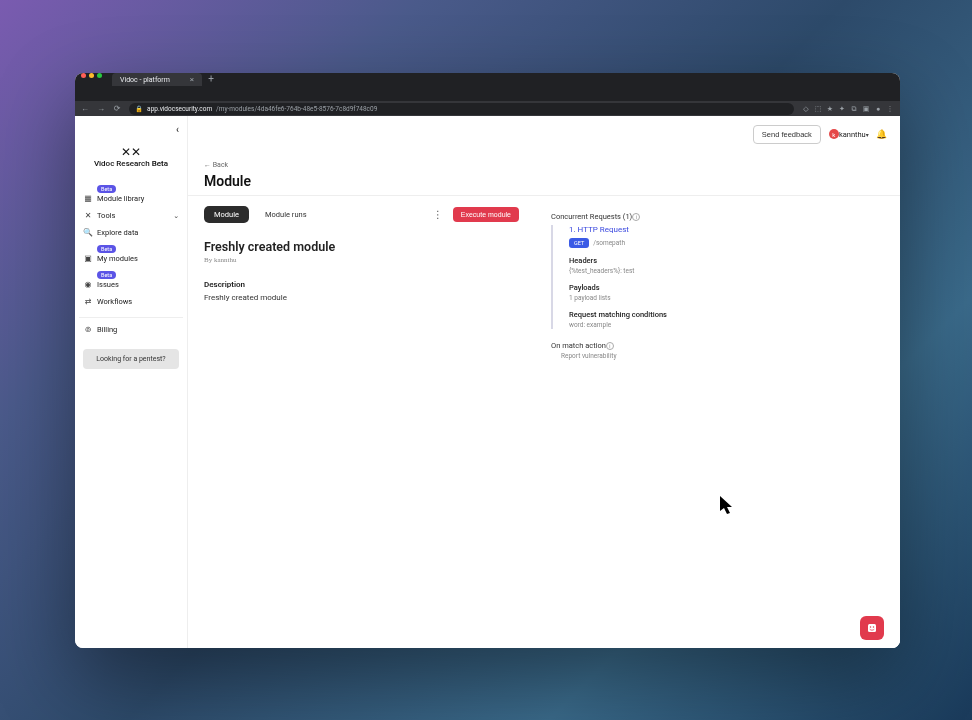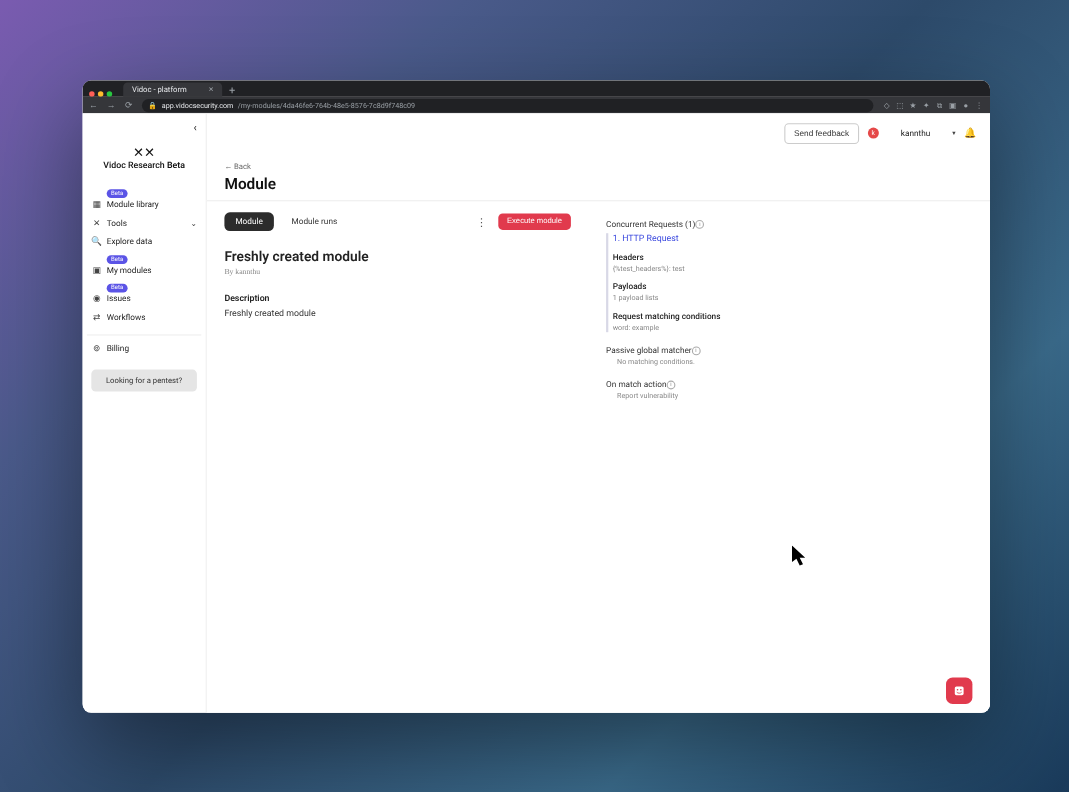--- a/index.html
+++ b/index.html
@@ -14,24 +14,24 @@
     width: 825px; height: 575px;
     background: #fff;
     border-radius: 8px;
     box-shadow: 0 30px 80px rgba(0,0,0,0.4);
     overflow: hidden;
     display: flex;
     flex-direction: column;
   }
   
   .tabbar {
-    height: 15px;
+    height: 28px;
     background: #202124;
     display: flex;
-    align-items: flex-end;
+    align-items: flex-start;
     padding: 0 6px;
   }
   .traffic { display: flex; gap: 3px; margin-right: 10px; }
   .dot { width: 5px; height: 5px; border-radius: 50%; }
   .dot.red { background: #ff5f57; }
   .dot.yellow { background: #febc2e; }
   .dot.green { background: #28c840; }
   .tab {
     background: #35363a;
     color: #e8eaed;
@@ -133,21 +133,21 @@
   .feedback-btn {
     border:1px solid #ccc;
     background:#fff;
     font-size:7.5px;
     padding:4px 8px;
     border-radius:4px;
     cursor:pointer;
     color:#333;
     margin-left:44px;
   }
-  .user-chip { display:flex; align-items:center; gap:20px; cursor:pointer; }
+  .user-chip { display:flex; align-items:center; gap:0; cursor:pointer; }
   .avatar-dot { width:10px; height:10px; border-radius:50%; background:#e54848; display:flex; align-items:center; justify-content:center; color:#fff; font-size:6px; }
   .user-name { font-size:7.5px; color:#222; }
   .user-caret { font-size:6px; color:#444; }
   .bell { font-size:9px; color:#666; cursor:pointer; }
 
   .breadcrumb { padding: 0 16px; }
   .back-link { font-size:7px; color:#666; cursor:pointer; }
   .page-title { font-size:14px; font-weight:600; color:#111; padding:2px 16px 6px; }
 
   .content-card {
@@ -183,21 +183,21 @@
   .desc-text { font-size:8px; color:#333; margin-top:4px; }
 
   .right-col { flex:1; padding:10px 16px; }
   .def-title { font-size:10px; font-weight:600; color:#222; }
   .subrow { display:flex; align-items:center; gap:0; margin-top:6px; }
   .subrow .lbl { font-size:7.5px; color:#333; }
   .info-icon {
     width:8px; height:8px; border:0.8px solid #aaa; border-radius:50%;
     font-size:5px; color:#888; display:flex; align-items:center; justify-content:center;
   }
-  .req-block { border-left:2px solid #d8d8e6; padding-left:4px; margin-top:4px; }
+  .req-block { border-left:2px solid #d8d8e6; padding-left:16px; margin-top:4px; }
   .req-title { font-size:8px; color:#3b49df; cursor:pointer; }
   .method-row { display:flex; align-items:center; gap:4px; margin-top:4px; }
   .method-badge { background:#3b5be6; color:#fff; font-size:5.5px; padding:2px 5px; border-radius:3px; }
   .path-text { font-size:6.5px; color:#888; }
   .sub-h { font-size:7.5px; font-weight:500; color:#222; margin-top:8px; }
   .mono-val { font-size:6.5px; color:#888; margin-top:2px; }
   .section { margin-top:12px; }
 
   .intercom {
     position:absolute;
@@ -354,33 +354,30 @@
           <div class="desc-text">Freshly created module</div>
         </div>
 
         <div class="right-col">
           <div class="subrow">
             <span class="lbl">Concurrent Requests (1)</span>
             <span class="info-icon">i</span>
           </div>
           <div class="req-block">
             <div class="req-title">1. HTTP Request</div>
+            <div class="method-row">
+              <span class="method-badge">GET</span>
+              <span class="path-text">/somepath</span>
+            </div>
             <div class="sub-h">Headers</div>
             <div class="mono-val">{%test_headers%}: test</div>
             <div class="sub-h">Payloads</div>
             <div class="mono-val">1 payload lists</div>
             <div class="sub-h">Request matching conditions</div>
             <div class="mono-val">word: example</div>
-          </div>
-          <div class="section">
-            <div class="subrow">
-              <span class="lbl">Passive global matcher</span>
-              <span class="info-icon">i</span>
-            </div>
-            <div class="mono-val" style="margin-left:10px;">No matching conditions.</div>
           </div>
           <div class="section">
             <div class="subrow">
               <span class="lbl">On match action</span>
               <span class="info-icon">i</span>
             </div>
             <div class="mono-val" style="margin-left:10px;">Report vulnerability</div>
           </div>
         </div>
       </div>

